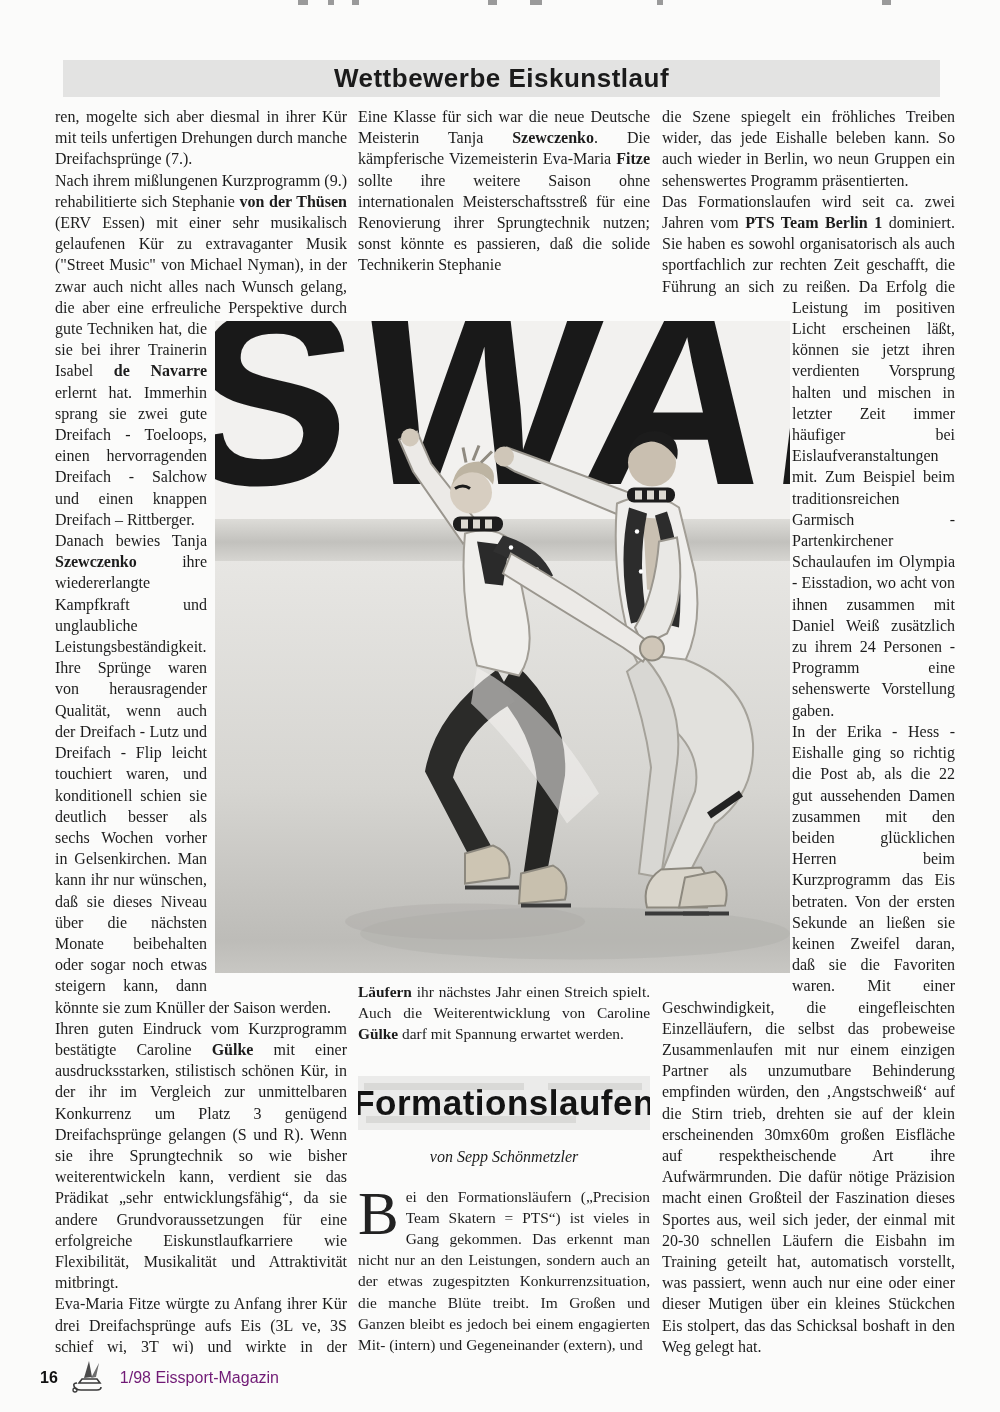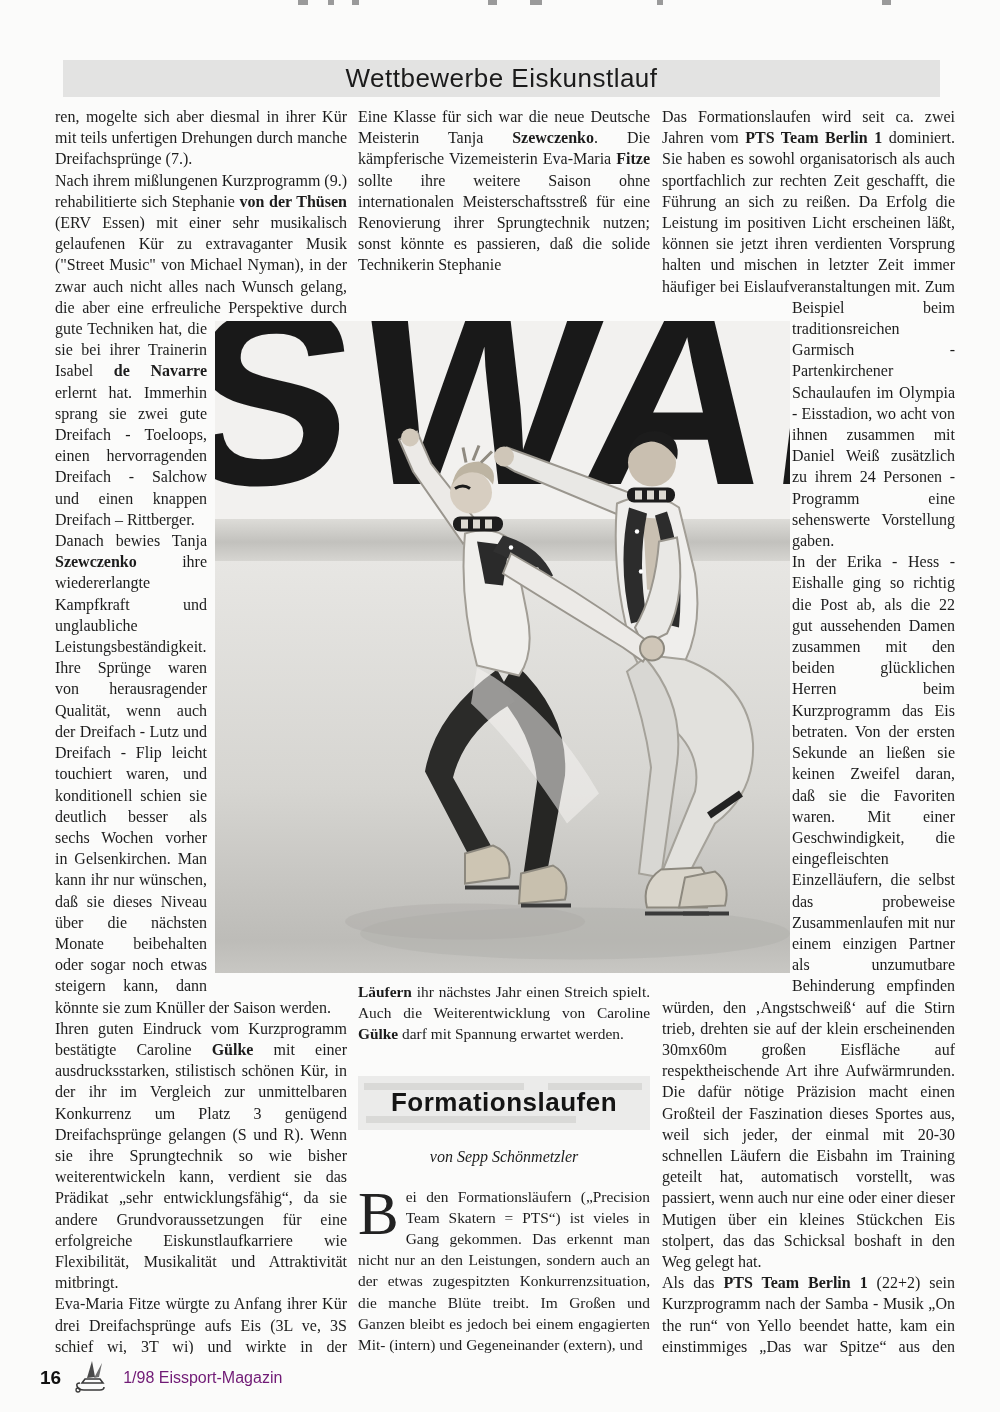--- a/index.html
+++ b/index.html
@@ -4,21 +4,21 @@
 <style>
   html,body{margin:0;padding:0;}
   body{background:#ffffff;}
   .page{position:relative;width:1000px;height:1412px;background:#fbfbfa;overflow:hidden;
         font-family:"Liberation Serif",serif;color:#1c1c1c;}
   
   .mark{position:absolute;top:0;height:5px;background:#4a4a4a;opacity:.55;}
   
   .header-bar{position:absolute;left:63px;top:60px;width:877px;height:37px;background:#e3e3e2;
               display:flex;align-items:center;justify-content:center;}
-  .header-bar h1{margin:0;font-family:"Liberation Sans",sans-serif;font-weight:400;
+  .header-bar h1{margin:0;font-family:"Liberation Sans",sans-serif;font-weight:700;
                  font-size:26px;color:#1b1b1b;letter-spacing:.5px;}
   
   .col{position:absolute;top:106px;font-size:16px;line-height:21.2px;text-align:justify;
        hyphens:auto;-webkit-hyphens:auto;overflow:hidden;}
   .col p{margin:0;}
   .col-left{left:55px;width:292px;height:1248px;}
   .col-left .sp1{float:right;width:0;height:213px;}
   .col-left .sp2{float:right;clear:right;width:140px;height:664px;}
   .col-mid-top{left:358px;width:292px;height:214px;}
   .col-right{left:662px;width:293px;height:1252px;}
@@ -35,32 +35,32 @@
   .ice{position:absolute;left:0;top:240px;width:575px;height:412px;
        background:linear-gradient(#e7e6e3,#d6d5d1 55%,#bdbcb8 92%,#c8c7c3);}
   .skaters{position:absolute;left:0;top:0;width:575px;height:652px;}
   
   .col-mid-bottom{position:absolute;left:358px;top:981px;width:292px;font-size:15.4px;
                   line-height:21.2px;text-align:justify;}
   .col-mid-bottom p{margin:0;}
   .heading-box{position:relative;margin-top:31px;height:54px;background:#ebebea;
                display:flex;align-items:center;justify-content:center;overflow:hidden;}
   .heading-box h2{margin:0;font-family:"Liberation Sans",sans-serif;font-weight:bold;
-                  font-size:26px;color:#141414;letter-spacing:.5px;}
+                  font-size:35px;color:#141414;letter-spacing:.5px;}
   .ghost{position:absolute;background:#9a9a98;opacity:.22;height:7px;}
   .g1{left:6px;top:7px;width:160px;}
   .g2{left:190px;top:7px;width:94px;}
   .g3{left:8px;top:40px;width:210px;}
   .byline{margin-top:14px;text-align:center;font-style:italic;font-size:16px;line-height:26px;}
   .intro{margin-top:16px !important;}
   .dropcap{float:left;font-size:61px;line-height:49px;padding:3px 7px 0 0;color:#222;}
   
   .footer{position:absolute;left:40px;top:1358px;display:flex;align-items:center;
           font-family:"Liberation Sans",sans-serif;}
-  .footer .pagenum{font-weight:bold;font-size:19px;color:#111;}
+  .footer .pagenum{font-weight:bold;font-size:16px;color:#111;}
   .footer .logo{margin:0 10px 0 12px;}
   .footer .issue{font-size:16px;color:#701a75;}
 </style>
 </head>
 <body>
 
 <div class="page">
 
   <div class="mark" style="left:298px;width:10px;"></div>
   <div class="mark" style="left:328px;width:6px;"></div>
@@ -161,20 +161,21 @@
       <div class="ghost g3"></div>
       <h2>Formationslaufen</h2>
     </div>
     <div class="byline">von Sepp Schönmetzler</div>
     <p class="intro"><span class="dropcap">B</span><span>ei den Formationsläufern („Precision Team Skatern = PTS“) ist vieles in Gang gekommen. Das erkennt man nicht nur an den Leistungen, sondern auch an der etwas zugespitzten Konkurrenzsituation, die manche Blüte treibt. Im Großen und Ganzen bleibt es jedoch bei einem engagierten Mit- (intern) und Gegeneinander (extern), und</span></p>
   </div>
 
   <div class="col col-right">
     <span class="sp1"></span>
     <span class="sp2"></span>
+    <p>die Szene spiegelt ein fröhliches Treiben wider, das jede Eishalle beleben kann. So auch wieder in Berlin, wo neun Gruppen ein sehenswertes Programm präsentierten.</p>
     <p>Das Formationslaufen wird seit ca. zwei Jahren vom <b>PTS Team Berlin 1</b> dominiert. Sie haben es sowohl organisatorisch als auch sportfachlich zur rechten Zeit geschafft, die Führung an sich zu reißen. Da Erfolg die Leistung im positiven Licht erscheinen läßt, können sie jetzt ihren verdienten Vorsprung halten und mischen in letzter Zeit immer häufiger bei Eislaufveranstaltungen mit. Zum Beispiel beim traditionsreichen Garmisch - Partenkirchener Schaulaufen im Olympia - Eisstadion, wo acht von ihnen zusammen mit Daniel Weiß zusätzlich zu ihrem 24 Personen - Programm eine sehenswerte Vorstellung gaben.</p>
     <p>In der Erika - Hess - Eishalle ging so richtig die Post ab, als die 22 gut aussehenden Damen zusammen mit den beiden glücklichen Herren beim Kurzprogramm das Eis betraten. Von der ersten Sekunde an ließen sie keinen Zweifel daran, daß sie die Favoriten waren. Mit einer Geschwindigkeit, die eingefleischten Einzelläufern, die selbst das probeweise Zusammenlaufen mit nur einem einzigen Partner als unzumutbare Behinderung empfinden würden, den ‚Angstschweiß‘ auf die Stirn trieb, drehten sie auf der klein erscheinenden 30mx60m großen Eisfläche auf respektheischende Art ihre Aufwärmrunden. Die dafür nötige Präzision macht einen Großteil der Faszination dieses Sportes aus, weil sich jeder, der einmal mit 20-30 schnellen Läufern die Eisbahn im Training geteilt hat, automatisch vorstellt, was passiert, wenn auch nur eine oder einer dieser Mutigen über ein kleines Stückchen Eis stolpert, das das Schicksal boshaft in den Weg gelegt hat.</p>
     <p>Als das <b>PTS Team Berlin 1</b> (22+2) sein Kurzprogramm nach der Samba - Musik „On the run“ von Yello beendet hatte, kam ein einstimmiges „Das war Spitze“ aus den Kehlen der Duisburger Konkurrenten. Das war sicher auch ehrlich gemeint und eine angemessene kurze, aber treffende Bewertung der leistungsfähigen Konkurrenz sowie deren Trainerin Sonja .</p>
   </div>
 
   <div class="footer">
     <span class="pagenum">16</span>
     <span class="logo">
       <svg width="40" height="36" viewBox="0 0 40 36">
         <path d="M14 20 L19 3 L22 19 Z" fill="#4a4a4a"></path>

